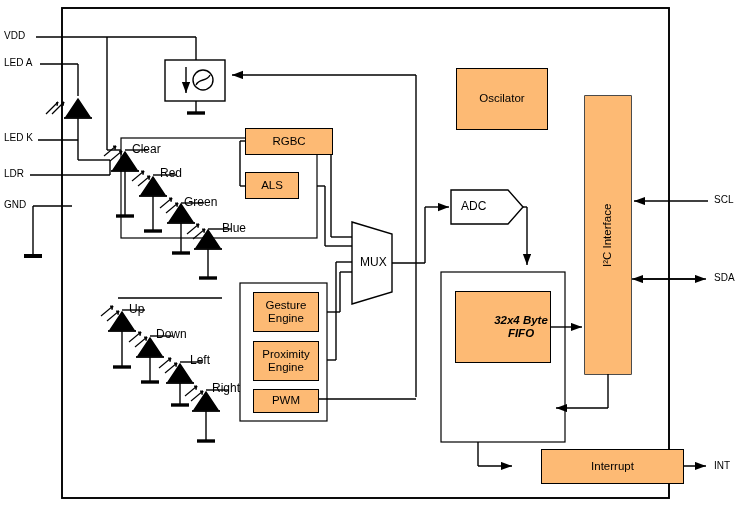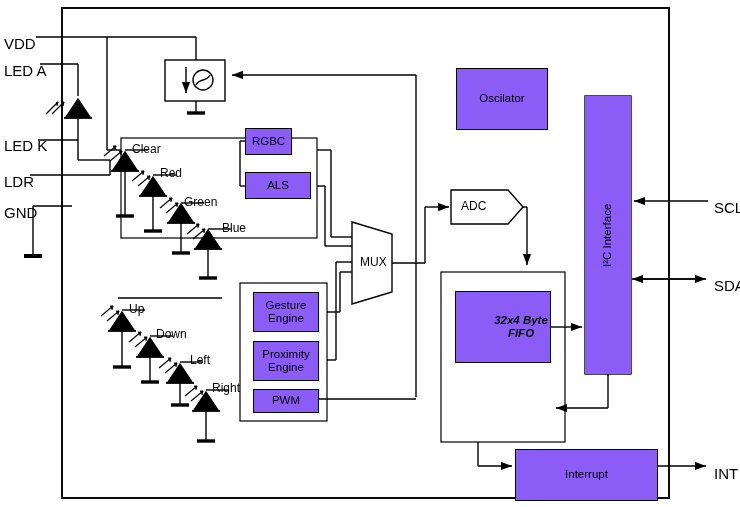--- a/index.html
+++ b/index.html
@@ -11,35 +11,35 @@
     font-family:"Liberation Sans", sans-serif;
     font-size:12px;
     color:#000;
     white-space:nowrap;
     line-height:1.1;
   }
   .blk {
     position:absolute;
     box-sizing:border-box;
     border:1.4px solid #000;
-    background:#8b5cf6;
+    background:#fdba74;
     font-family:"Liberation Sans", sans-serif;
     font-size:11.5px;
     color:#000;
     display:flex;
     align-items:center;
     justify-content:center;
     text-align:center;
     line-height:1.15;
   }
   .vert {
     writing-mode:vertical-rl;
     transform:rotate(180deg);
   }
-  .pinlbl { font-size:15px;margin-top:6px; }
+  .pinlbl { font-size:10px; }
 </style>
 </head>
 <body>
 
 <div id="stage">
 
   <svg width="740" height="507">
     <defs>
       <marker id="arr" markerWidth="9" markerHeight="9" refX="8" refY="3" orient="auto" markerUnits="strokeWidth">
         <path d="M0,0 L8,3 L0,6 z" fill="#000"></path>
@@ -251,34 +251,34 @@
   <div class="lbl" style="left:160px; top:167px;">Red</div>
   <div class="lbl" style="left:184px; top:196px;">Green</div>
   <div class="lbl" style="left:210px; top:222px;padding-left:12px;">Blue</div>
   <div class="lbl" style="left:129px; top:303px;">Up</div>
   <div class="lbl" style="left:156px; top:328px;text-align:right;">Down</div>
   <div class="lbl" style="left:190px; top:354px;">Left</div>
   <div class="lbl" style="left:212px; top:382px;">Right</div>
 
   <div class="blk" style="left:456px; top:68px; width:92px; height:62px;">Oscilator</div>
 
-  <div class="blk" style="left:245px; top:128px; width:47px; height:27px;">RGBC</div>
-
-  <div class="blk" style="left:245px; top:172px; width:66px; height:27px;">ALS</div>
+  <div class="blk" style="left:245px; top:128px; width:88px; height:27px;">RGBC</div>
+
+  <div class="blk" style="left:245px; top:172px; width:54px; height:27px;">ALS</div>
 
   <div class="lbl" style="left:360px; top:256px;">MUX</div>
 
   <div class="lbl" style="left:461px; top:200px;">ADC</div>
 
   <div class="blk vert" style="left:585px; top:96px; width:46px; height:278px; border:none;">I²C Interface</div>
 
   <div class="blk" style="left:253px; top:292px; width:66px; height:40px;">Gesture Engine</div>
 
   <div class="blk" style="left:253px; top:341px; width:66px; height:40px;">Proximity Engine</div>
 
   <div class="blk" style="left:253px; top:389px; width:66px; height:24px;">PWM</div>
 
   <div class="blk" style="left:455px; top:291px; width:96px; height:72px; font-weight:bold; font-style:italic;padding-left:36px;">32x4 Byte FIFO</div>
 
 
-  <div class="blk" style="left:515px; top:449px; width:143px; height:52px;">Interrupt</div>
+  <div class="blk" style="left:541px; top:449px; width:143px; height:35px;">Interrupt</div>
 
 </div>
 
 </body></html>

